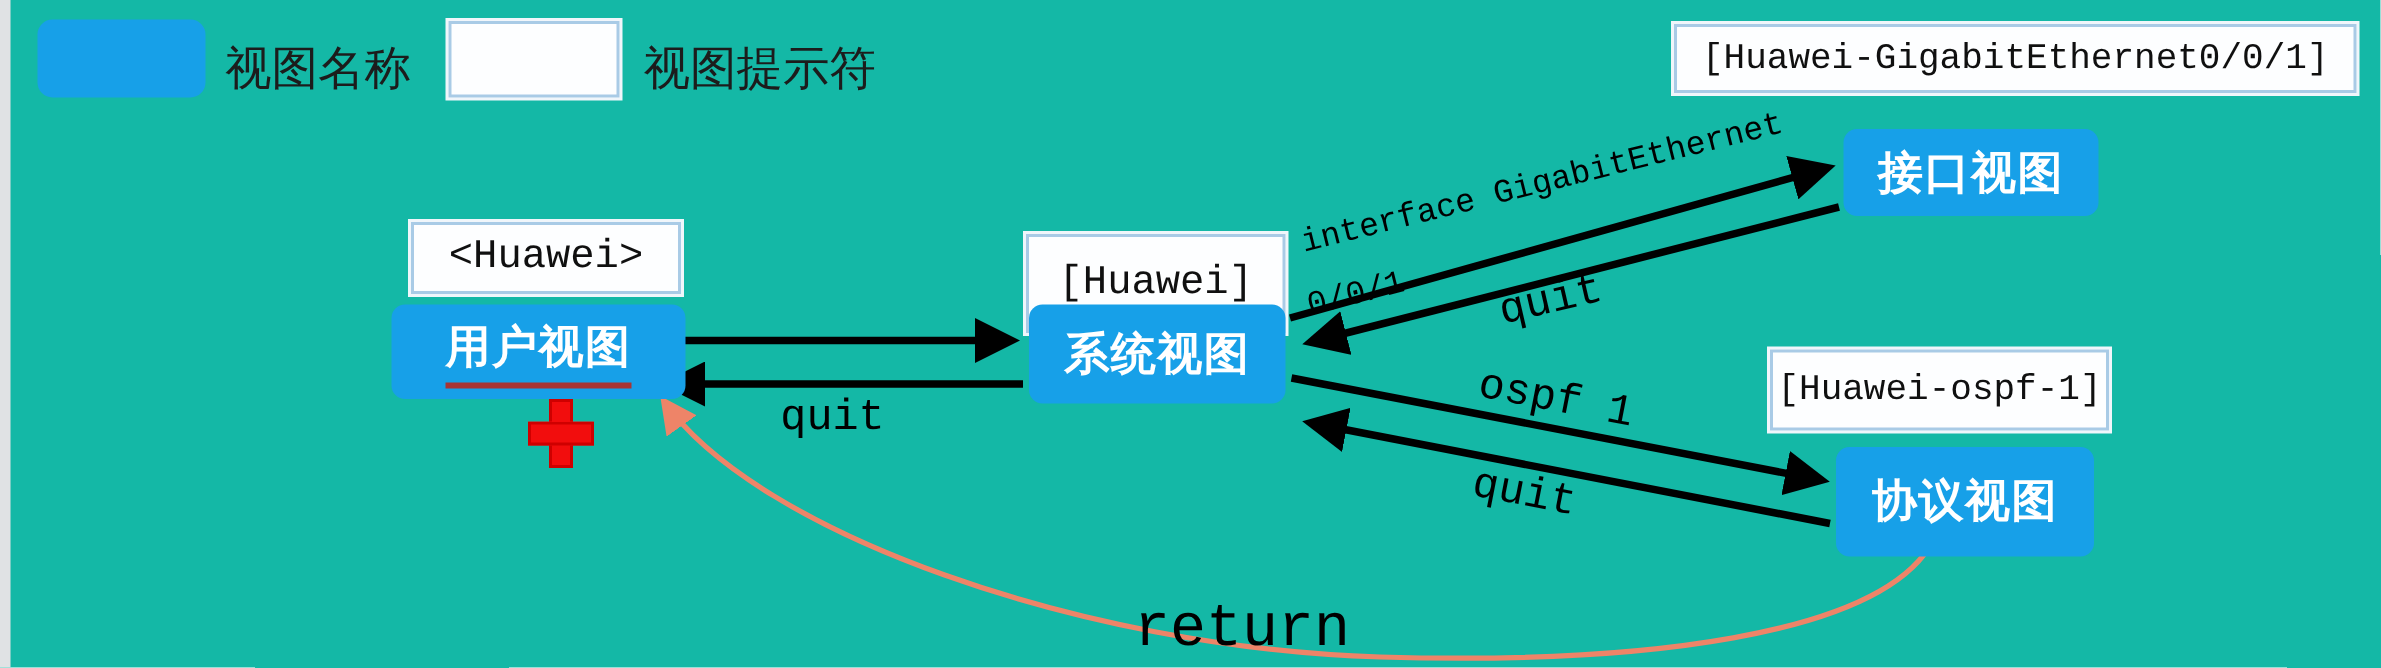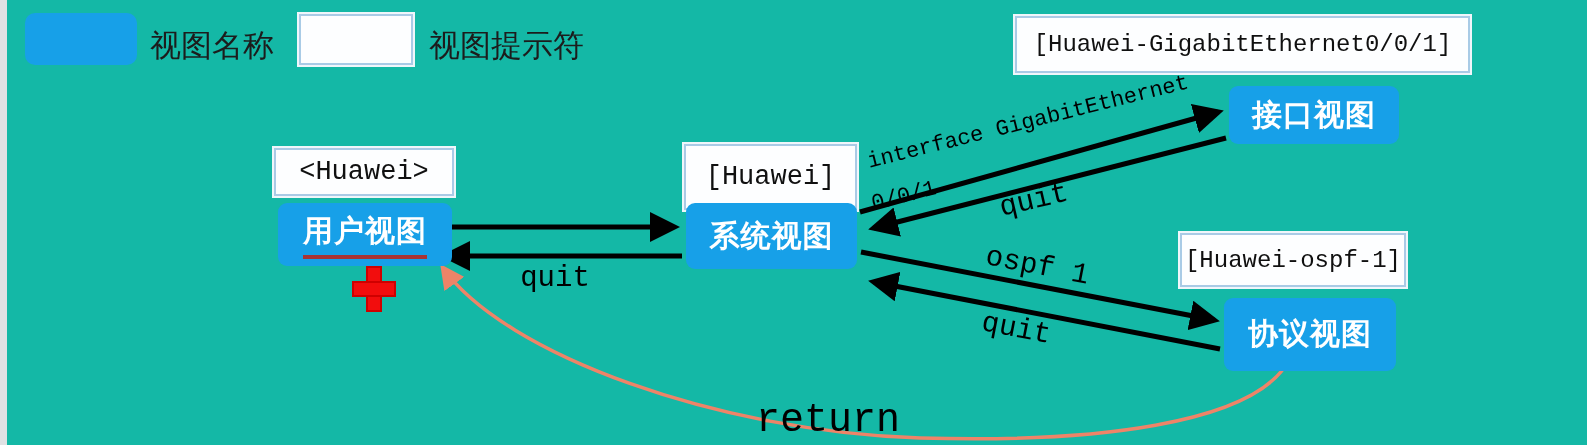--- a/index.html
+++ b/index.html
@@ -102,29 +102,29 @@
     </defs>
     <line class="arrow-black" x1="440" y1="227" x2="674" y2="227" marker-end="url(#ab)"></line>
     <line class="arrow-black" x1="682" y1="256" x2="446" y2="256" marker-end="url(#ab)"></line>
     <line class="arrow-black" x1="860" y1="212" x2="1218" y2="112" marker-end="url(#ab)"></line>
     <line class="arrow-black" x1="1226" y1="138" x2="874" y2="228" marker-end="url(#ab)"></line>
     <line class="arrow-black" x1="861" y1="252" x2="1214" y2="320" marker-end="url(#ab)"></line>
     <line class="arrow-black" x1="1220" y1="349" x2="874" y2="282" marker-end="url(#ab)"></line>
     <path class="arrow-return" d="M 1289 360 C 1255 425, 1090 443, 920 438 C 720 432, 505 355 443 268" marker-end="url(#ao)"></path>
   </svg>
 
-  <div class="prompt-box sm" style="left:1015px; top:16px; width:455px; height:57px;">[Huawei-GigabitEthernet0/0/1]</div>
+  <div class="prompt-box sm" style="left:1116px; top:16px; width:455px; height:46px;">[Huawei-GigabitEthernet0/0/1]</div>
   <div class="prompt-box" style="left:257px; top:148px; width:180px; height:48px;margin-left:17px;">&lt;Huawei&gt;</div>
-  <div class="prompt-box" style="left:684px; top:144px; width:173px; height:66px;text-align:center;">[Huawei]</div>
+  <div class="prompt-box" style="left:684px; top:156px; width:173px; height:66px;text-align:center;">[Huawei]</div>
   <div class="prompt-box sm" style="left:1180px; top:233px; width:226px; height:54px;">[Huawei-ospf-1]</div>
 
   <div class="node" style="left:1229px; top:86px; width:170px; height:58px;">
     <span>接口视图</span>
   </div>
-  <div class="node" style="left:278px; top:203px; width:174px; height:63px;">
+  <div class="node" style="left:261px; top:203px; width:196px; height:63px;">
     <span class="ul">用户视图</span>
   </div>
   <div class="node" style="left:686px; top:203px; width:171px; height:66px;">
     <span>系统视图</span>
   </div>
   <div class="node" style="left:1224px; top:298px; width:172px; height:73px;">
     <span>协议视图</span>
   </div>
 
   <div class="red-cross">

